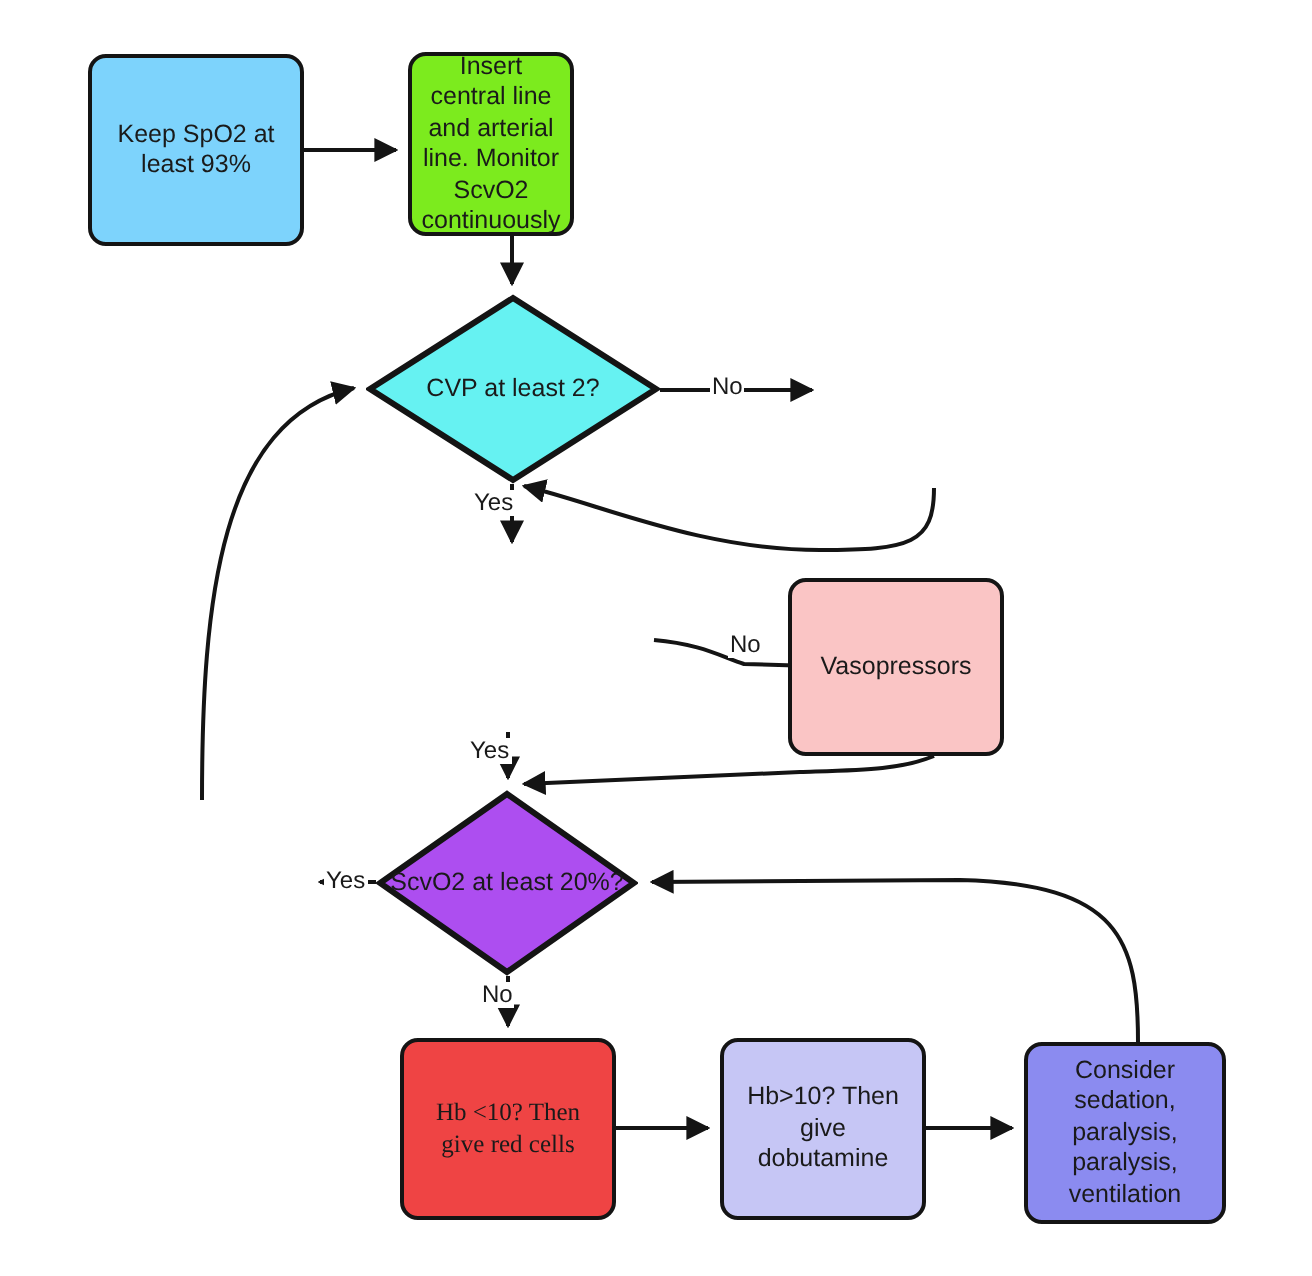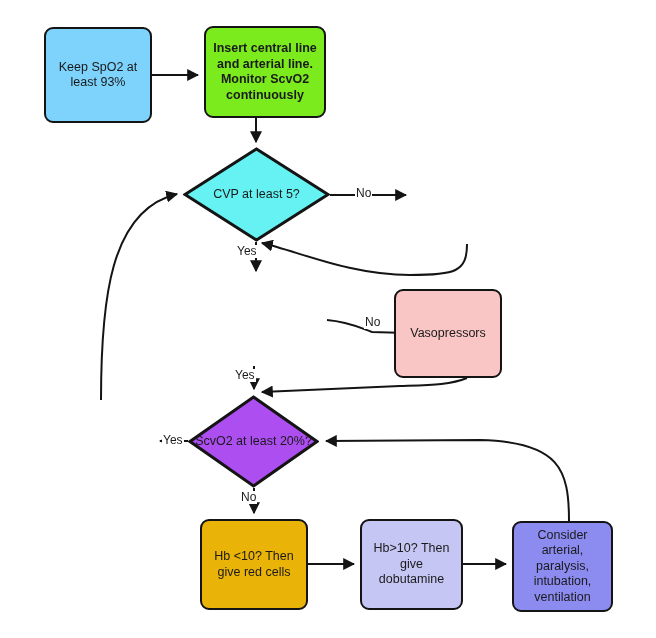--- a/index.html
+++ b/index.html
@@ -109,55 +109,55 @@
 
     <path d="M 463 564 L 506 564" fill="none" stroke="#141414" stroke-width="2" marker-end="url(#arrow)"></path>
 
     <path d="M 569 521 C 569 470 560 442 480 440 L 326 441" fill="none" stroke="#141414" stroke-width="2" marker-end="url(#arrow)"></path>
   </svg>
 
   <div class="node box" style="left:44px; top:27px; width:108px; height:96px; background:#7dd3fc;">
     <div class="txt">Keep SpO2 at least 93%</div>
   </div>
 
-  <div class="node box" style="left:204px; top:26px; width:122px; height:92px; background:#7ceb1e;font-weight:bold;">
+  <div class="node box" style="left:204px; top:26px; width:83px; height:92px; background:#7ceb1e;">
     <div class="txt">Insert central line and arterial line. Monitor ScvO2 continuously</div>
   </div>
 
   <div class="node diamond" style="left:183px; top:147px; width:147px; height:95px;">
     <svg class="dshape" viewBox="0 0 147 95" preserveAspectRatio="none">
       <polygon points="73.5,2 145,47.5 73.5,93 2,47.5" fill="#66f2f2" stroke="#141414" stroke-width="3"></polygon>
     </svg>
-    <div class="txt">CVP at least 5?</div>
+    <div class="txt">CVP at least 2?</div>
   </div>
 
 
 
   <div class="node box" style="left:394px; top:289px; width:108px; height:89px; background:#fac5c5;">
     <div class="txt">Vasopressors</div>
   </div>
 
 
   <div class="node diamond" style="left:188px; top:395px; width:131px; height:93px;">
     <svg class="dshape" viewBox="0 0 131 93" preserveAspectRatio="none">
       <polygon points="65.5,2 129,46.5 65.5,91 2,46.5" fill="#ad4ef0" stroke="#141414" stroke-width="3"></polygon>
     </svg>
     <div class="txt">ScvO2 at least 20%?</div>
   </div>
 
-  <div class="node box" style="left:200px; top:519px; width:108px; height:91px; background:#eab308;">
+  <div class="node box" style="left:200px; top:519px; width:108px; height:91px; background:#ef4444;font-family:Liberation Serif, serif;">
     <div class="txt">Hb &lt;10? Then give red cells</div>
   </div>
 
   <div class="node box" style="left:360px; top:519px; width:103px; height:91px; background:#c6c6f5;">
     <div class="txt">Hb&gt;10? Then give dobutamine</div>
   </div>
 
   <div class="node box" style="left:512px; top:521px; width:101px; height:91px; background:#8b8bf0;">
-    <div class="txt">Consider arterial, paralysis, intubation, ventilation</div>
+    <div class="txt">Consider sedation, paralysis, paralysis, ventilation</div>
   </div>
 
   <div class="edge-label" style="left:355px; top:187px;">No</div>
 
   <div class="edge-label" style="left:236px; top:245px;">Yes</div>
 
   <div class="edge-label" style="left:364px; top:316px;">No</div>
 
   <div class="edge-label" style="left:234px; top:369px;">Yes</div>
 

